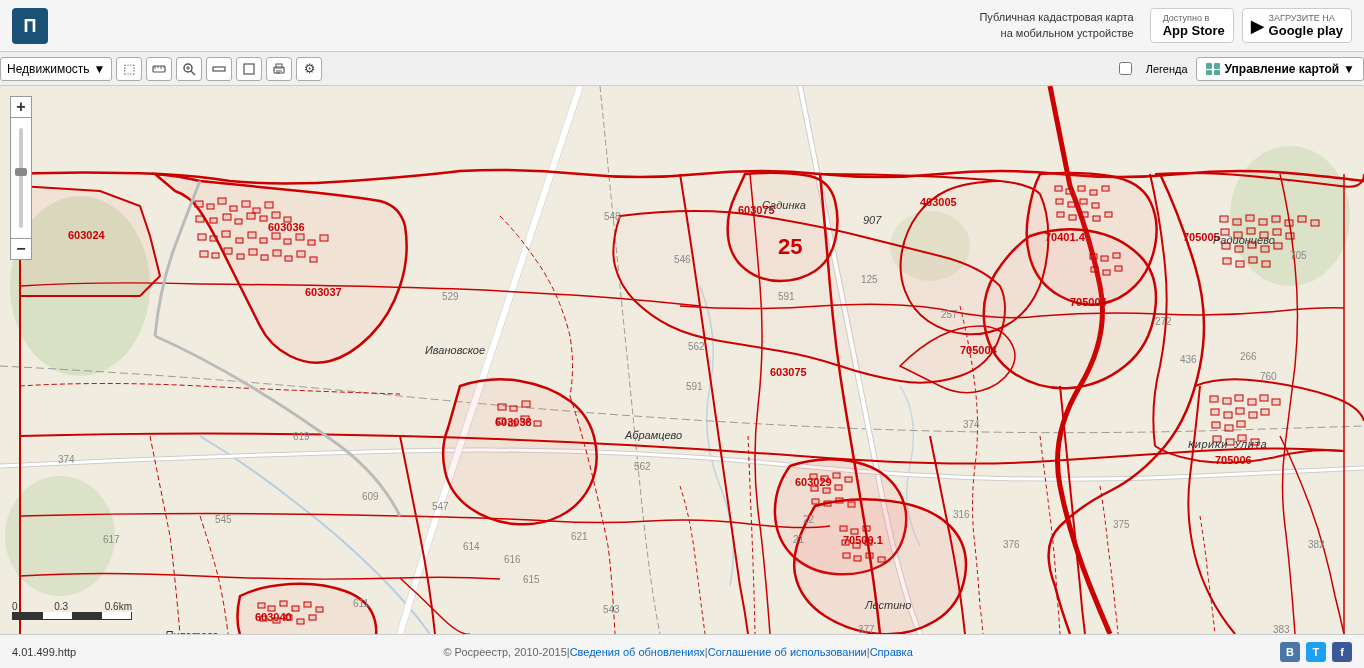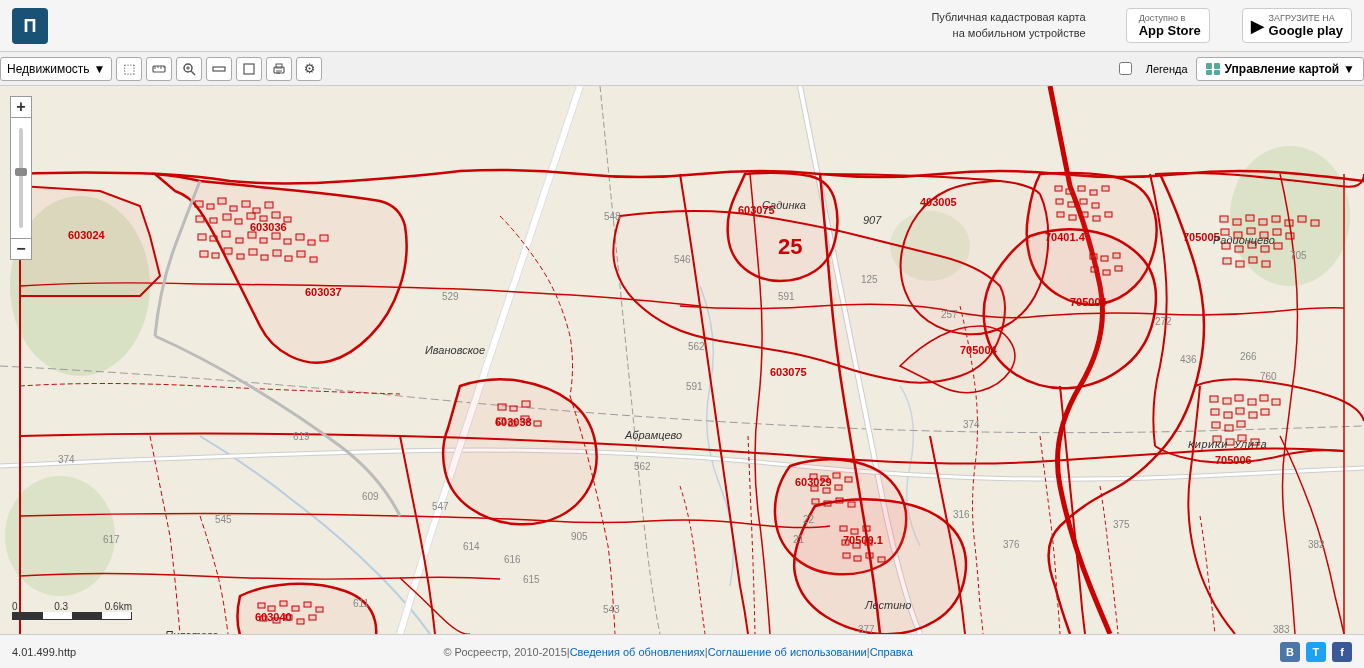--- a/index.html
+++ b/index.html
@@ -48,21 +48,20 @@
     .store-btn {
       display: flex;
       align-items: center;
       gap: 4px;
       background: #fff;
       border: 1px solid #ccc;
       border-radius: 4px;
       padding: 4px 8px;
       cursor: pointer;
       font-size: 11px;
-      margin-left: 24px;
     }
     .store-btn-icon { font-size: 18px; }
 
     
     #toolbar {
       display: flex;
       align-items: center;
       gap: 4px;
       background: #f0f0f0;
       border-bottom: 1px solid #ccc;
@@ -603,21 +602,21 @@
     </g>
 
     <path d="M155 250 Q200 270 250 300 Q300 330 340 360 Q380 390 400 430" stroke="#bbb" stroke-width="3" fill="none"></path>
     <path d="M155 250 Q160 200 175 160 Q190 120 200 95" stroke="#bbb" stroke-width="3" fill="none"></path>
   </svg>
 
   
   <div style="position:absolute;top:0;left:0;width:100%;height:100%;pointer-events:none;">
 
     <span class="map-label" style="left:68px;top:143px;">603024</span>
-    <span class="map-label" style="left:250px;top:135px;">603036</span>
+    <span class="map-label" style="left:268px;top:135px;">603036</span>
     <span class="map-label" style="left:305px;top:200px;">603037</span>
     <span class="map-label" style="left:495px;top:330px;">603038</span>
     <span class="map-label" style="left:255px;top:525px;">603040</span>
     <span class="map-label" style="left:770px;top:280px;">603075</span>
     <span class="map-label" style="left:795px;top:390px;">603029</span>
     <span class="map-label" style="left:1045px;top:145px;">70401.4</span>
     <span class="map-label" style="left:1070px;top:210px;">705004</span>
     <span class="map-label" style="left:960px;top:258px;">705004</span>
     <span class="map-label" style="left:1183px;top:145px;">705005</span>
     <span class="map-label" style="left:1215px;top:368px;">705006</span>
@@ -633,21 +632,21 @@
     <span class="map-label-sm" style="left:778px;top:205px;">591</span>
     <span class="map-label-sm" style="left:688px;top:255px;">562</span>
     <span class="map-label-sm" style="left:686px;top:295px;">591</span>
     <span class="map-label-sm" style="left:634px;top:375px;">562</span>
     <span class="map-label-sm" style="left:293px;top:345px;">619</span>
     <span class="map-label-sm" style="left:362px;top:405px;">609</span>
     <span class="map-label-sm" style="left:432px;top:415px;">547</span>
     <span class="map-label-sm" style="left:463px;top:455px;">614</span>
     <span class="map-label-sm" style="left:504px;top:468px;">616</span>
     <span class="map-label-sm" style="left:523px;top:488px;">615</span>
-    <span class="map-label-sm" style="left:571px;top:445px;">905</span>
+    <span class="map-label-sm" style="left:571px;top:445px;">621</span>
 
     <span class="map-label-sm" style="left:353px;top:512px;">611</span>
     <span class="map-label-sm" style="left:603px;top:518px;">543</span>
 
     <span class="map-label-sm" style="left:215px;top:428px;">545</span>
     <span class="map-label-sm" style="left:103px;top:448px;">617</span>
     <span class="map-label-sm" style="left:58px;top:368px;">374</span>
     <span class="map-label-sm" style="left:963px;top:333px;">374</span>
     <span class="map-label-sm" style="left:1003px;top:453px;">376</span>
     <span class="map-label-sm" style="left:1113px;top:433px;">375</span>

